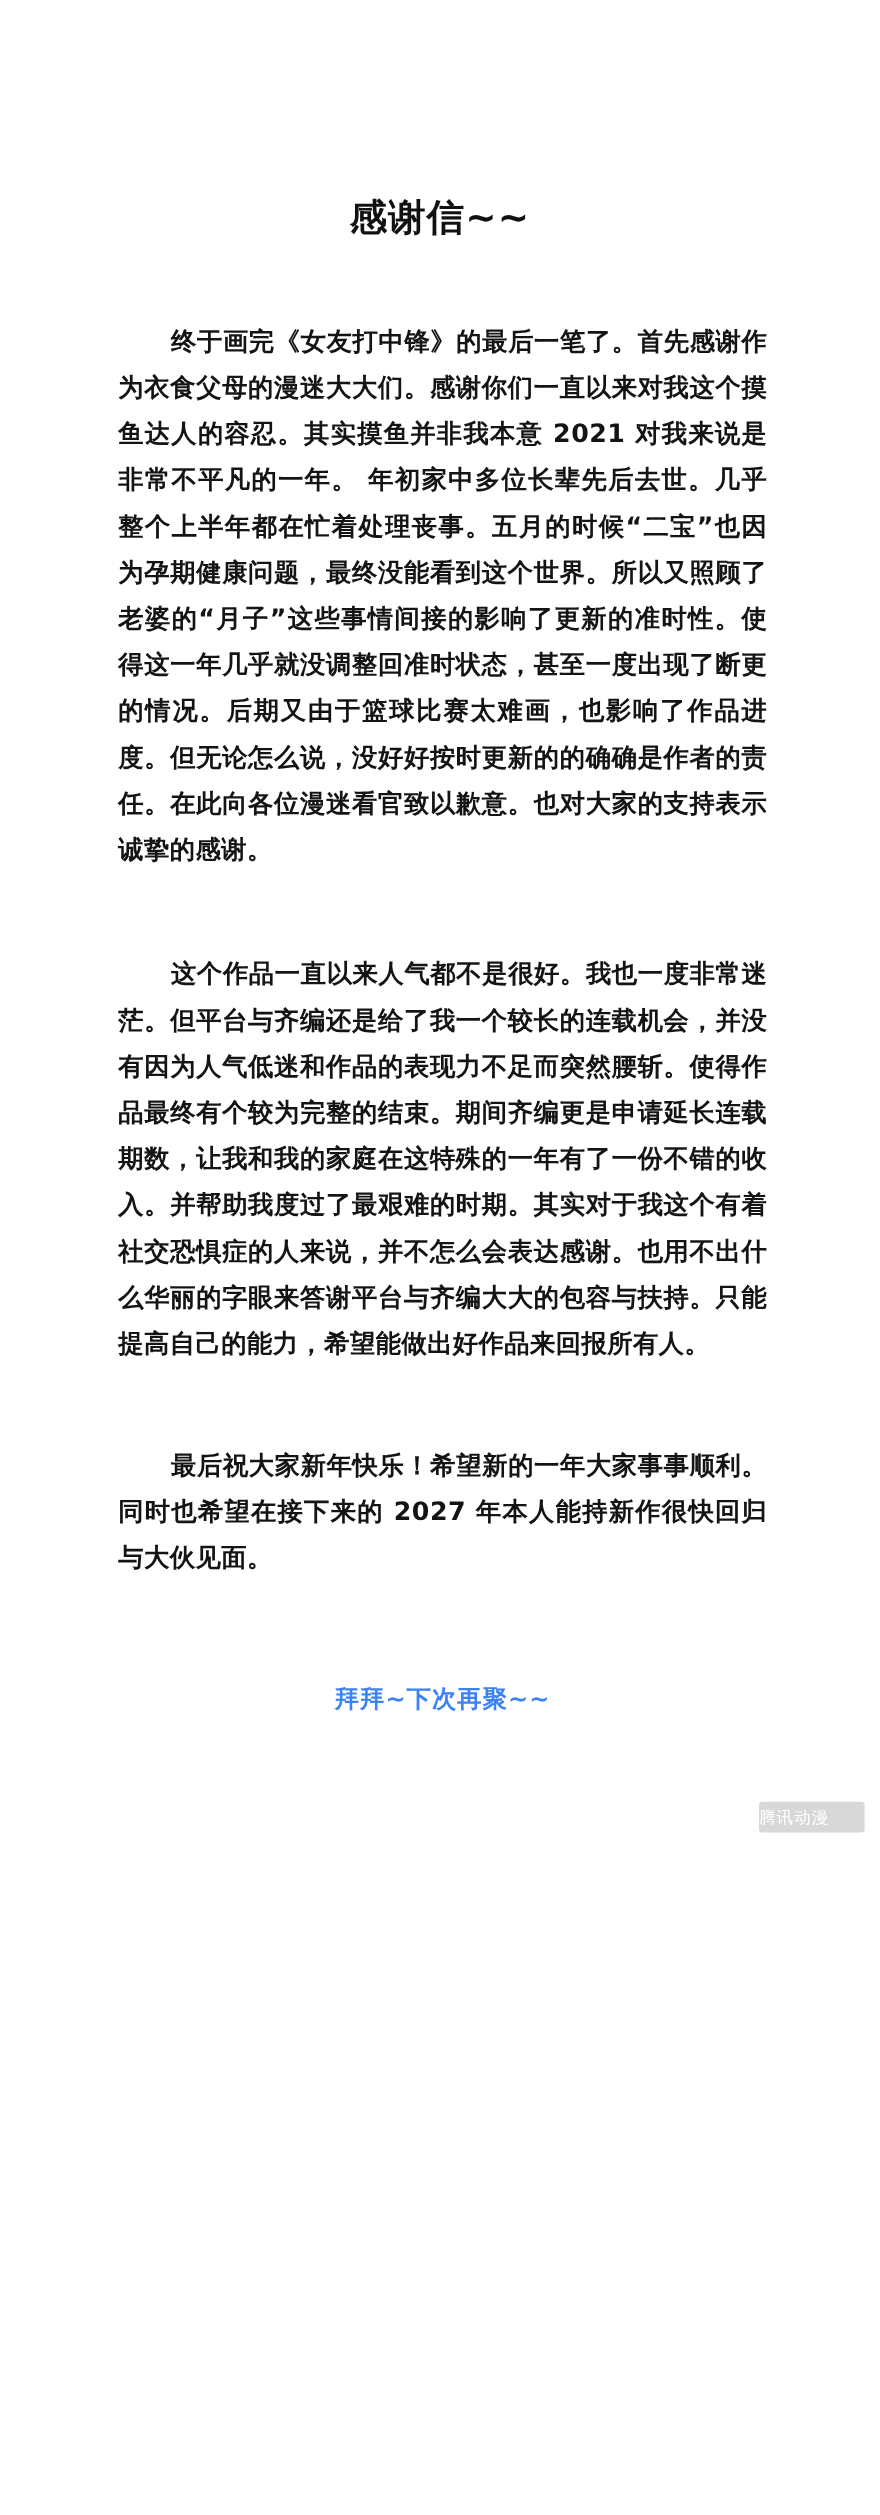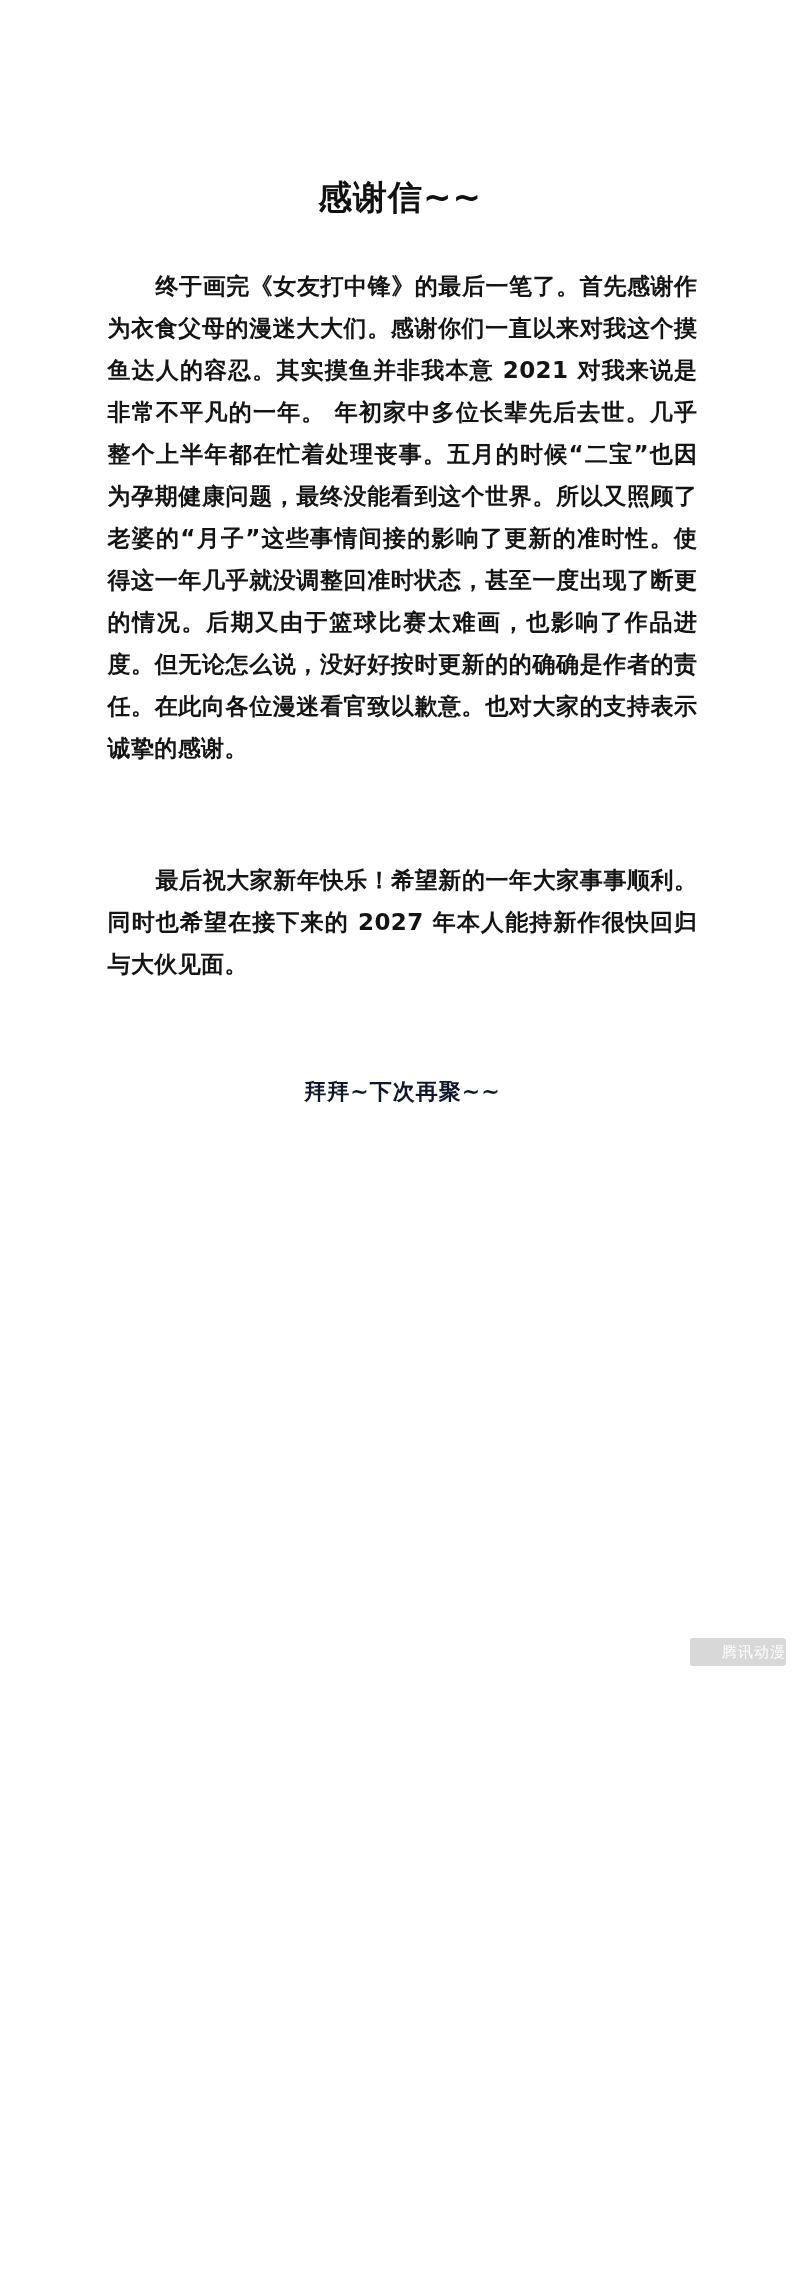--- a/index.html
+++ b/index.html
@@ -43,46 +43,47 @@
     font-weight: bold;
     color: #141414;
     line-height: 42px;
     letter-spacing: 0.4px;
     text-align: justify;
     margin: 0;
     word-break: break-all;
   }
   p.indent {
     text-indent: 48px;
+    margin-top: 25px;
   }
   .gap-big {
     height: 44px;
   }
   .gap-small {
     height: 2px;
   }
   .sign {
     font-size: 22px;
     font-weight: bold;
-    color: #0f172a;
+    color: #3b82f6;
     text-align: center;
     letter-spacing: 1px;
     margin-top: 92px;
   }
   .watermark {
     position: absolute;
     right: 14px;
     bottom: 16px;
     width: 96px;
     height: 28px;
     background: #d8d8d8;
     border-radius: 3px;
     display: flex;
     align-items: center;
-    justify-content: flex-end;
+    justify-content: flex-start;
   }
   .watermark span {
     font-size: 15px;
     color: #ffffff;
     letter-spacing: 1px;
     font-weight: normal;
   }
 </style>
 </head>
 <body>
@@ -95,20 +96,21 @@
     <div class="body-block">
       <div class="gap-big"></div>
 
       <p class="para indent">终于画完《女友打中锋》的最后一笔了。首先感谢作为衣食父母的漫迷大大们。感谢你们一直以来对我这个摸鱼达人的容忍。其实摸鱼并非我本意 2021 对我来说是非常不平凡的一年。 年初家中多位长辈先后去世。几乎整个上半年都在忙着处理丧事。五月的时候“二宝”也因为孕期健康问题，最终没能看到这个世界。所以又照顾了老婆的“月子”这些事情间接的影响了更新的准时性。使得这一年几乎就没调整回准时状态，甚至一度出现了断更的情况。后期又由于篮球比赛太难画，也影响了作品进度。但无论怎么说，没好好按时更新的的确确是作者的责任。在此向各位漫迷看官致以歉意。也对大家的支持表示诚挚的感谢。</p>
 
       <div class="gap-big"></div>
 
 
       <div class="gap-small"></div>
 
+      <p class="para indent">这个作品一直以来人气都不是很好。我也一度非常迷茫。但平台与齐编还是给了我一个较长的连载机会，并没有因为人气低迷和作品的表现力不足而突然腰斩。使得作品最终有个较为完整的结束。期间齐编更是申请延长连载期数，让我和我的家庭在这特殊的一年有了一份不错的收入。并帮助我度过了最艰难的时期。其实对于我这个有着社交恐惧症的人来说，并不怎么会表达感谢。也用不出什么华丽的字眼来答谢平台与齐编大大的包容与扶持。只能提高自己的能力，希望能做出好作品来回报所有人。</p>
 
       <div class="gap-big"></div>
 
       <p class="para indent">最后祝大家新年快乐！希望新的一年大家事事顺利。同时也希望在接下来的 2027 年本人能持新作很快回归与大伙见面。</p>
 
       <div class="sign">拜拜~下次再聚~~</div>
     </div>
 
   </div>
 

